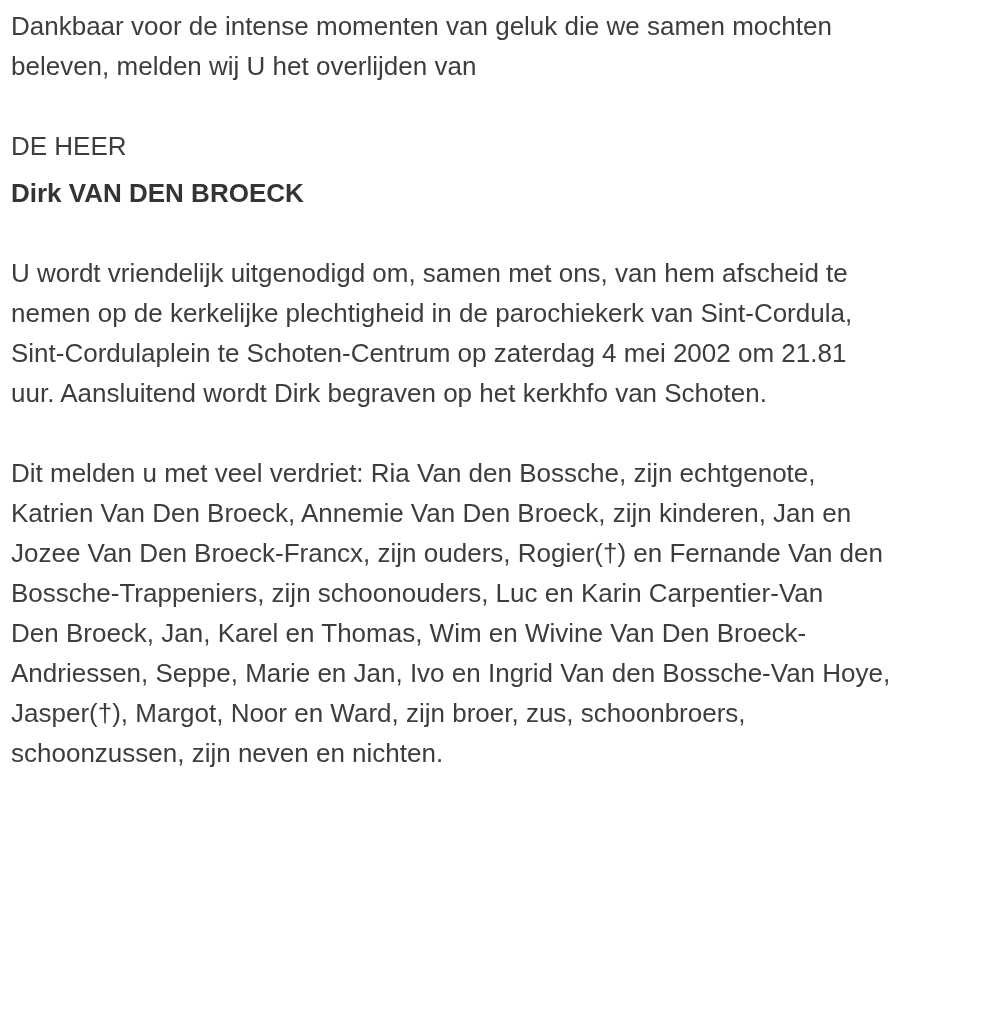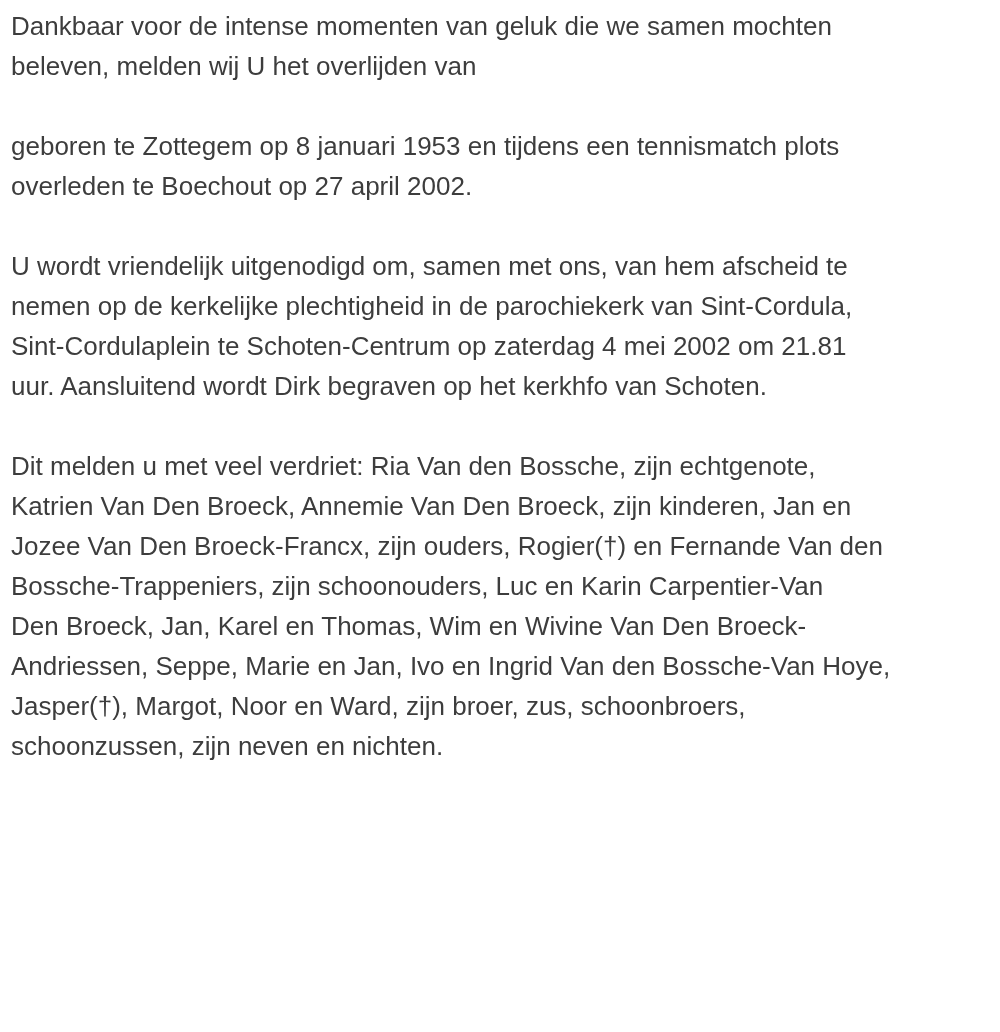--- a/index.html
+++ b/index.html
@@ -40,24 +40,24 @@
 </style>
 </head>
 <body>
 
 <div class="page">
 
   <p class="para">Dankbaar voor de intense momenten van geluk die we samen mochten
 beleven, melden wij U het overlijden van</p>
 
   <div class="header-block">
+    <div class="header-line">DE HEER</div>
+    <div class="header-line deceased-name">Dirk VAN DEN BROECK</div>
   </div>
 
-  <p class="para">geboren te Zottegem op 8 januari 1953 en tijdens een tennismatch plots
-overleden te Boechout op 27 april 2002.</p>
 
   <p class="para">U wordt vriendelijk uitgenodigd om, samen met ons, van hem afscheid te
 nemen op de kerkelijke plechtigheid in de parochiekerk van Sint-Cordula,
 Sint-Cordulaplein te Schoten-Centrum op zaterdag 4 mei 2002 om 21.81
 uur. Aansluitend wordt Dirk begraven op het kerkhfo van Schoten.</p>
 
   <p class="para">Dit melden u met veel verdriet: Ria Van den Bossche, zijn echtgenote,
 Katrien Van Den Broeck, Annemie Van Den Broeck, zijn kinderen, Jan en
 Jozee Van Den Broeck-Francx, zijn ouders, Rogier(†) en Fernande Van den
 Bossche-Trappeniers, zijn schoonouders, Luc en Karin Carpentier-Van

